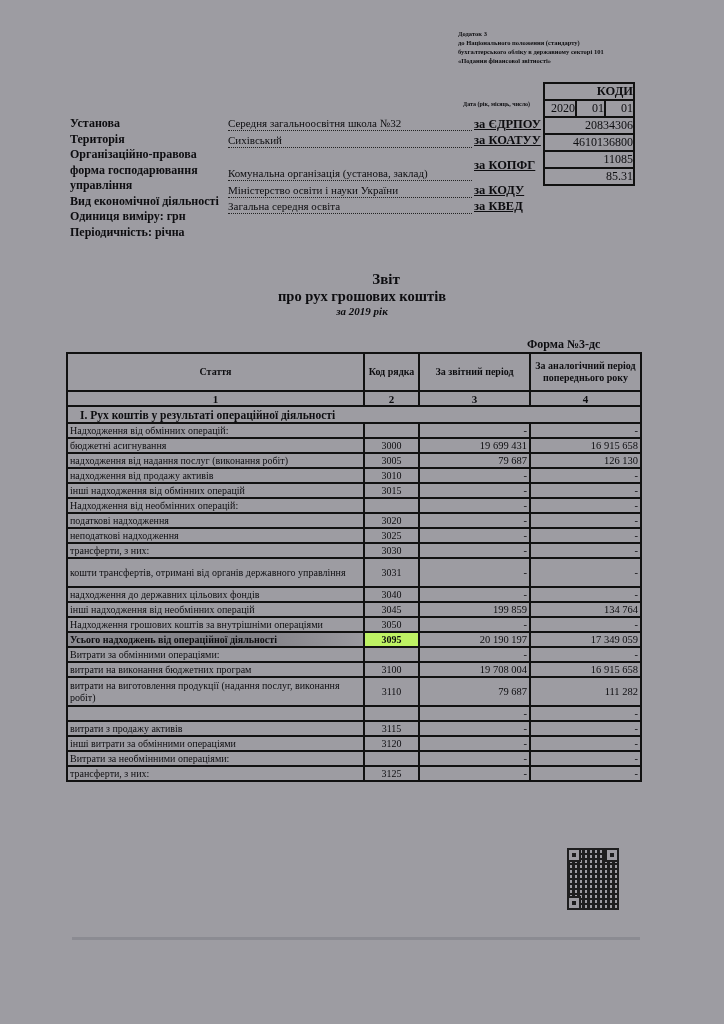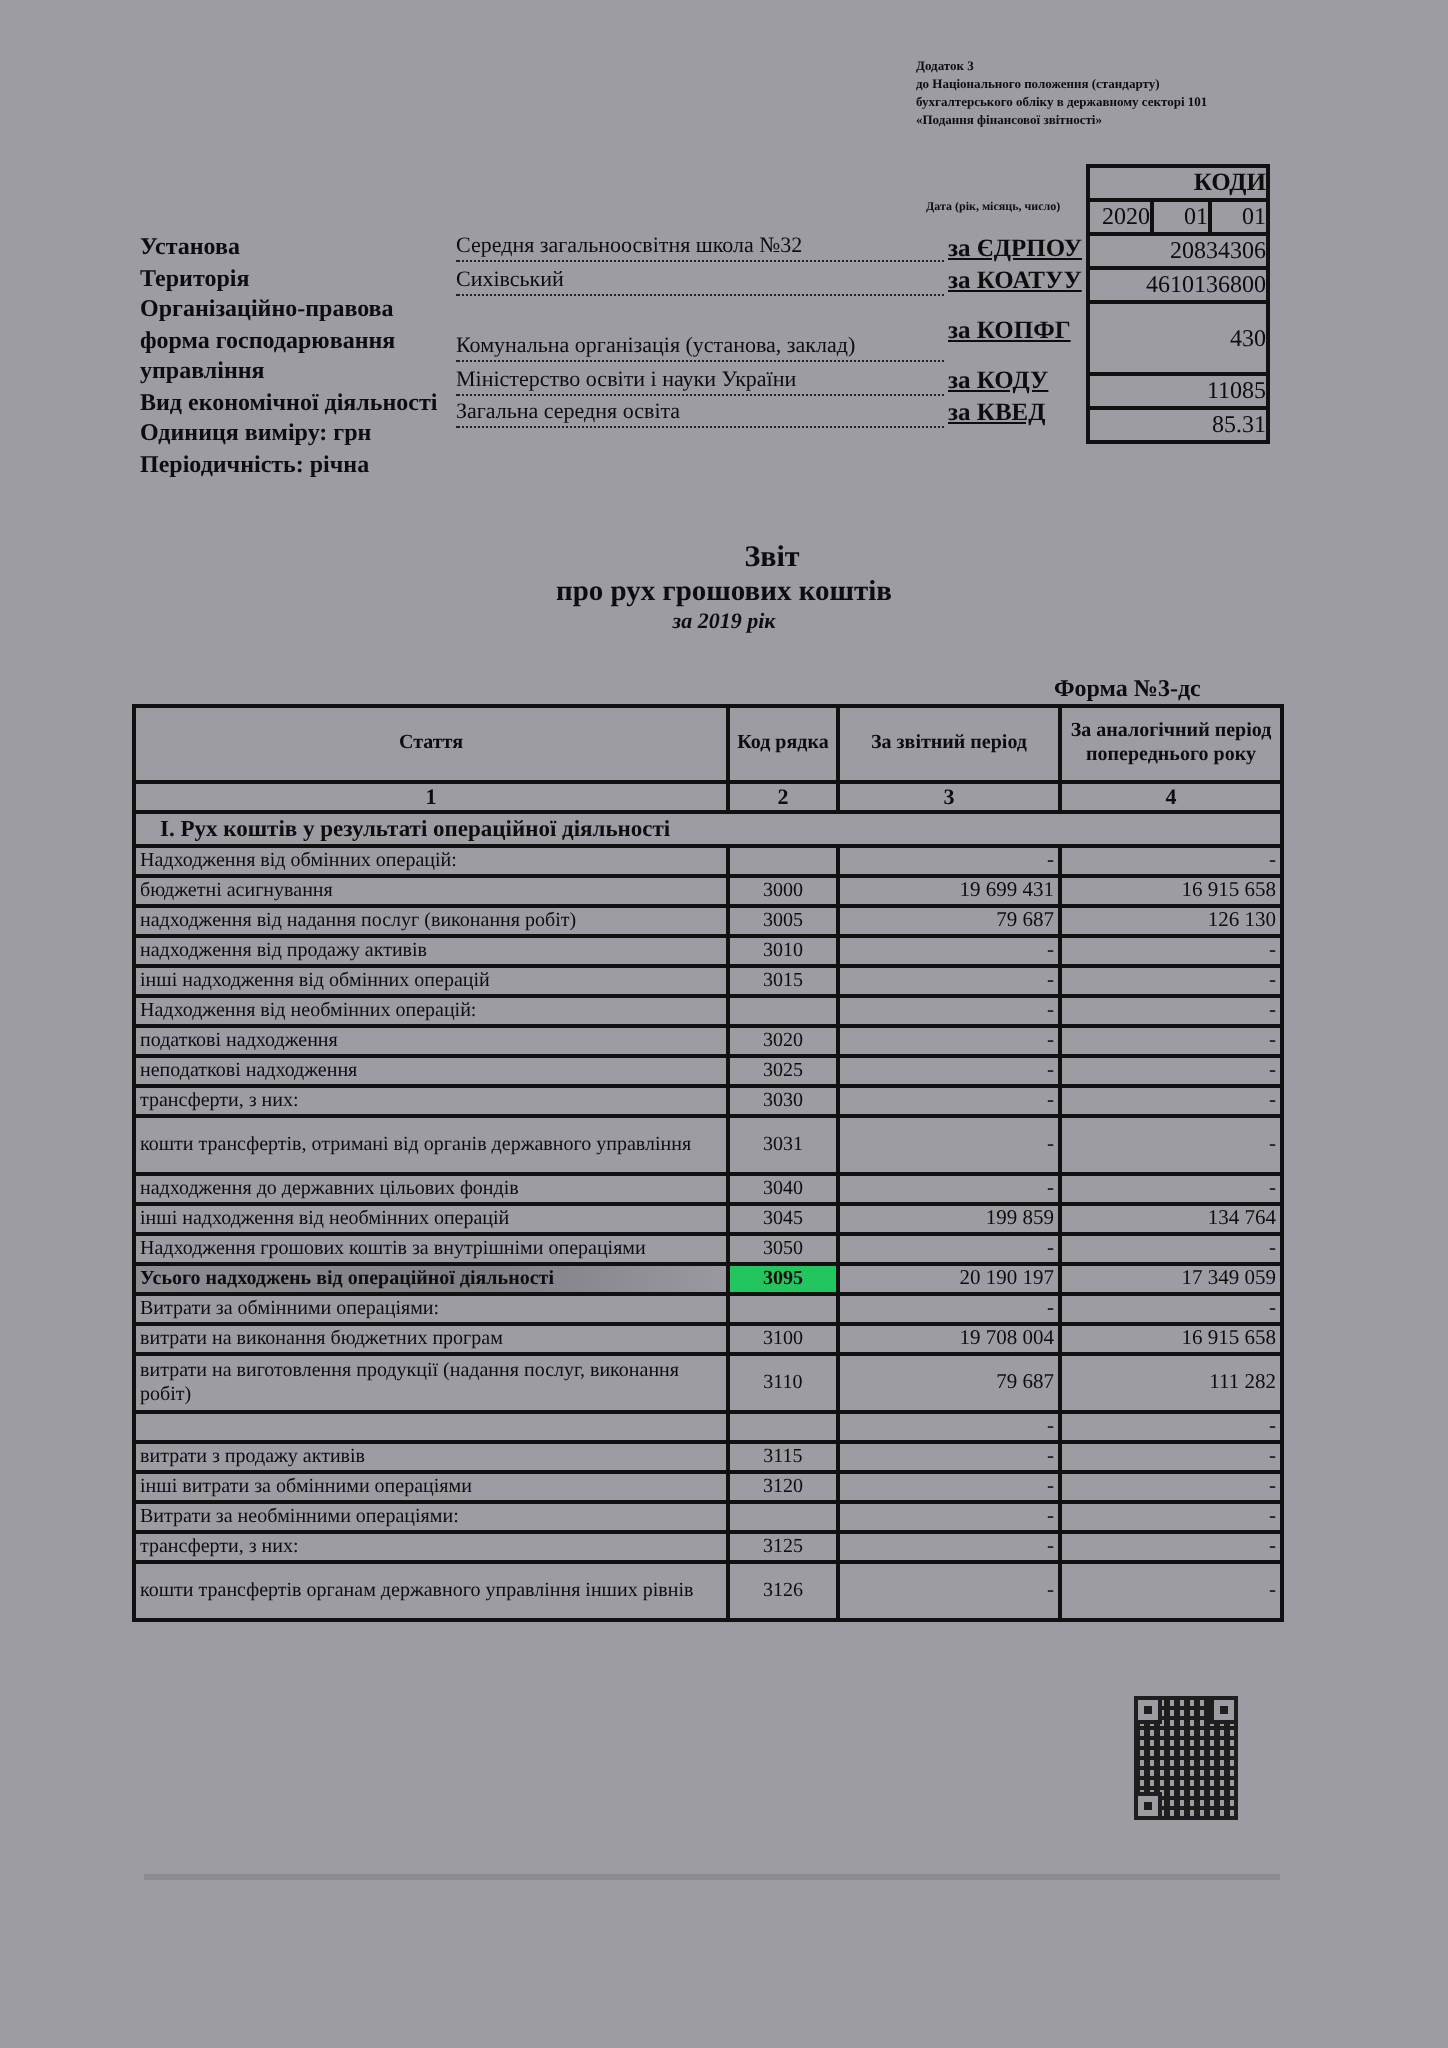--- a/index.html
+++ b/index.html
@@ -45,21 +45,21 @@
   table.main td, table.main th {
     border: 2px solid #111; padding: 0 2px; height: 13px; line-height: 12px;
   }
   table.main th { font-weight: bold; font-size: 10px; text-align: center; height: 36px; }
   table.main .colnum td { text-align: center; font-weight: bold; font-size: 11px; height: 13px; }
   table.main td.code { text-align: center; font-size: 10px; }
   table.main td.num { text-align: right; font-size: 10.5px; }
   table.main tr.section td { font-weight: bold; font-size: 11.5px; height: 15px; padding-left: 12px; }
   table.main tr.total td { font-weight: bold; }
   table.main tr.total td.label-cell { background: linear-gradient(90deg,#8e8d93,#7f7e84 60%,#9a999f); }
-  table.main tr.total td.code { background: #22c55e; }
+  table.main tr.total td.code { background: #bef264; }
   table.main tr.total td.num { font-weight: normal; }
   table.main tr.tall td { height: 27px; }
   .qr {
     left: 567px; top: 848px; width: 52px; height: 62px;
     background:
       repeating-linear-gradient(90deg, #111 0 3px, transparent 3px 5px),
       repeating-linear-gradient(0deg, #111 0 2px, transparent 2px 5px);
     background-blend-mode: normal;
     opacity: 0.9;
   }
@@ -87,23 +87,20 @@
   <tr class="date">
     <td>2020</td>
     <td>01</td>
     <td>01</td>
   </tr>
   <tr>
         <td colspan="3">20834306</td>
       </tr>
   <tr>
         <td colspan="3">4610136800</td>
-      </tr>
-  <tr>
-        <td colspan="3" class="tall">430</td>
       </tr>
   <tr>
         <td colspan="3">11085</td>
       </tr>
   <tr>
         <td colspan="3">85.31</td>
       </tr>
 </tbody>
   </table>
 
@@ -293,26 +290,20 @@
         <td class="code"></td>
         <td class="num">-</td>
         <td class="num">-</td>
       </tr>
       <tr>
         <td class="label-cell">трансферти, з них:</td>
         <td class="code">3125</td>
         <td class="num">-</td>
         <td class="num">-</td>
       </tr>
-      <tr class="tall">
-        <td class="label-cell">кошти трансфертів органам державного управління інших рівнів</td>
-        <td class="code">3126</td>
-        <td class="num">-</td>
-        <td class="num">-</td>
-      </tr>
     </tbody>
 </table>
 
 <div class="abs qr">
   <div class="finder" style="left:0;top:0"></div>
   <div class="finder" style="right:0;top:0"></div>
   <div class="finder" style="left:0;bottom:0"></div>
 </div>
 
 <div class="abs footer-line"></div>

